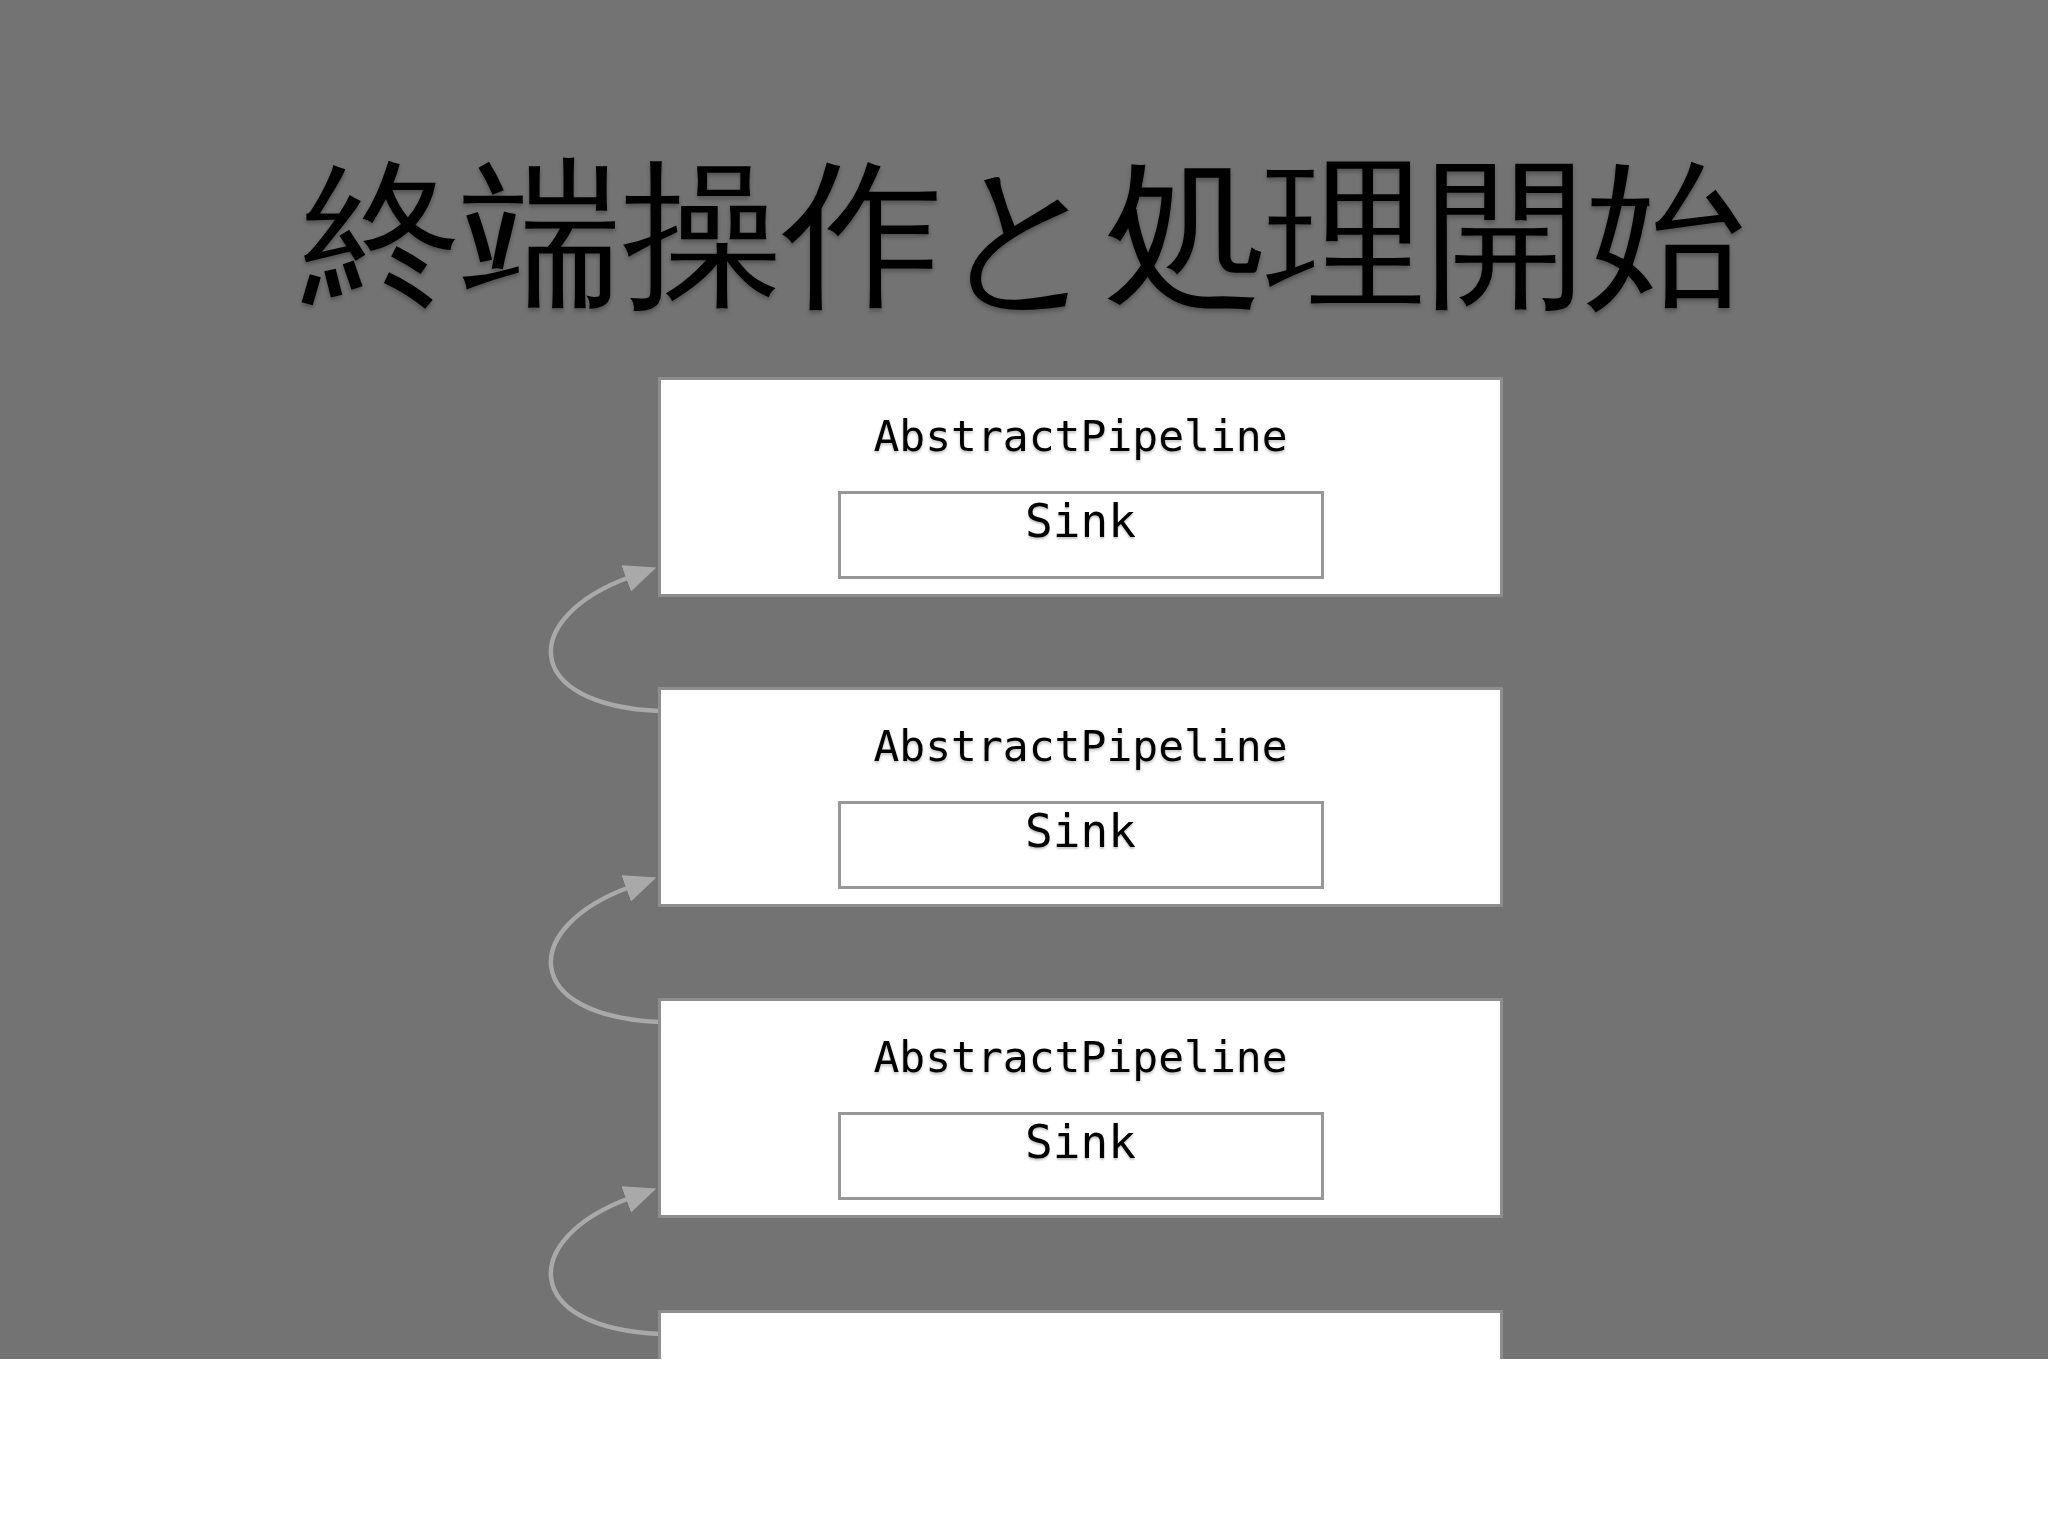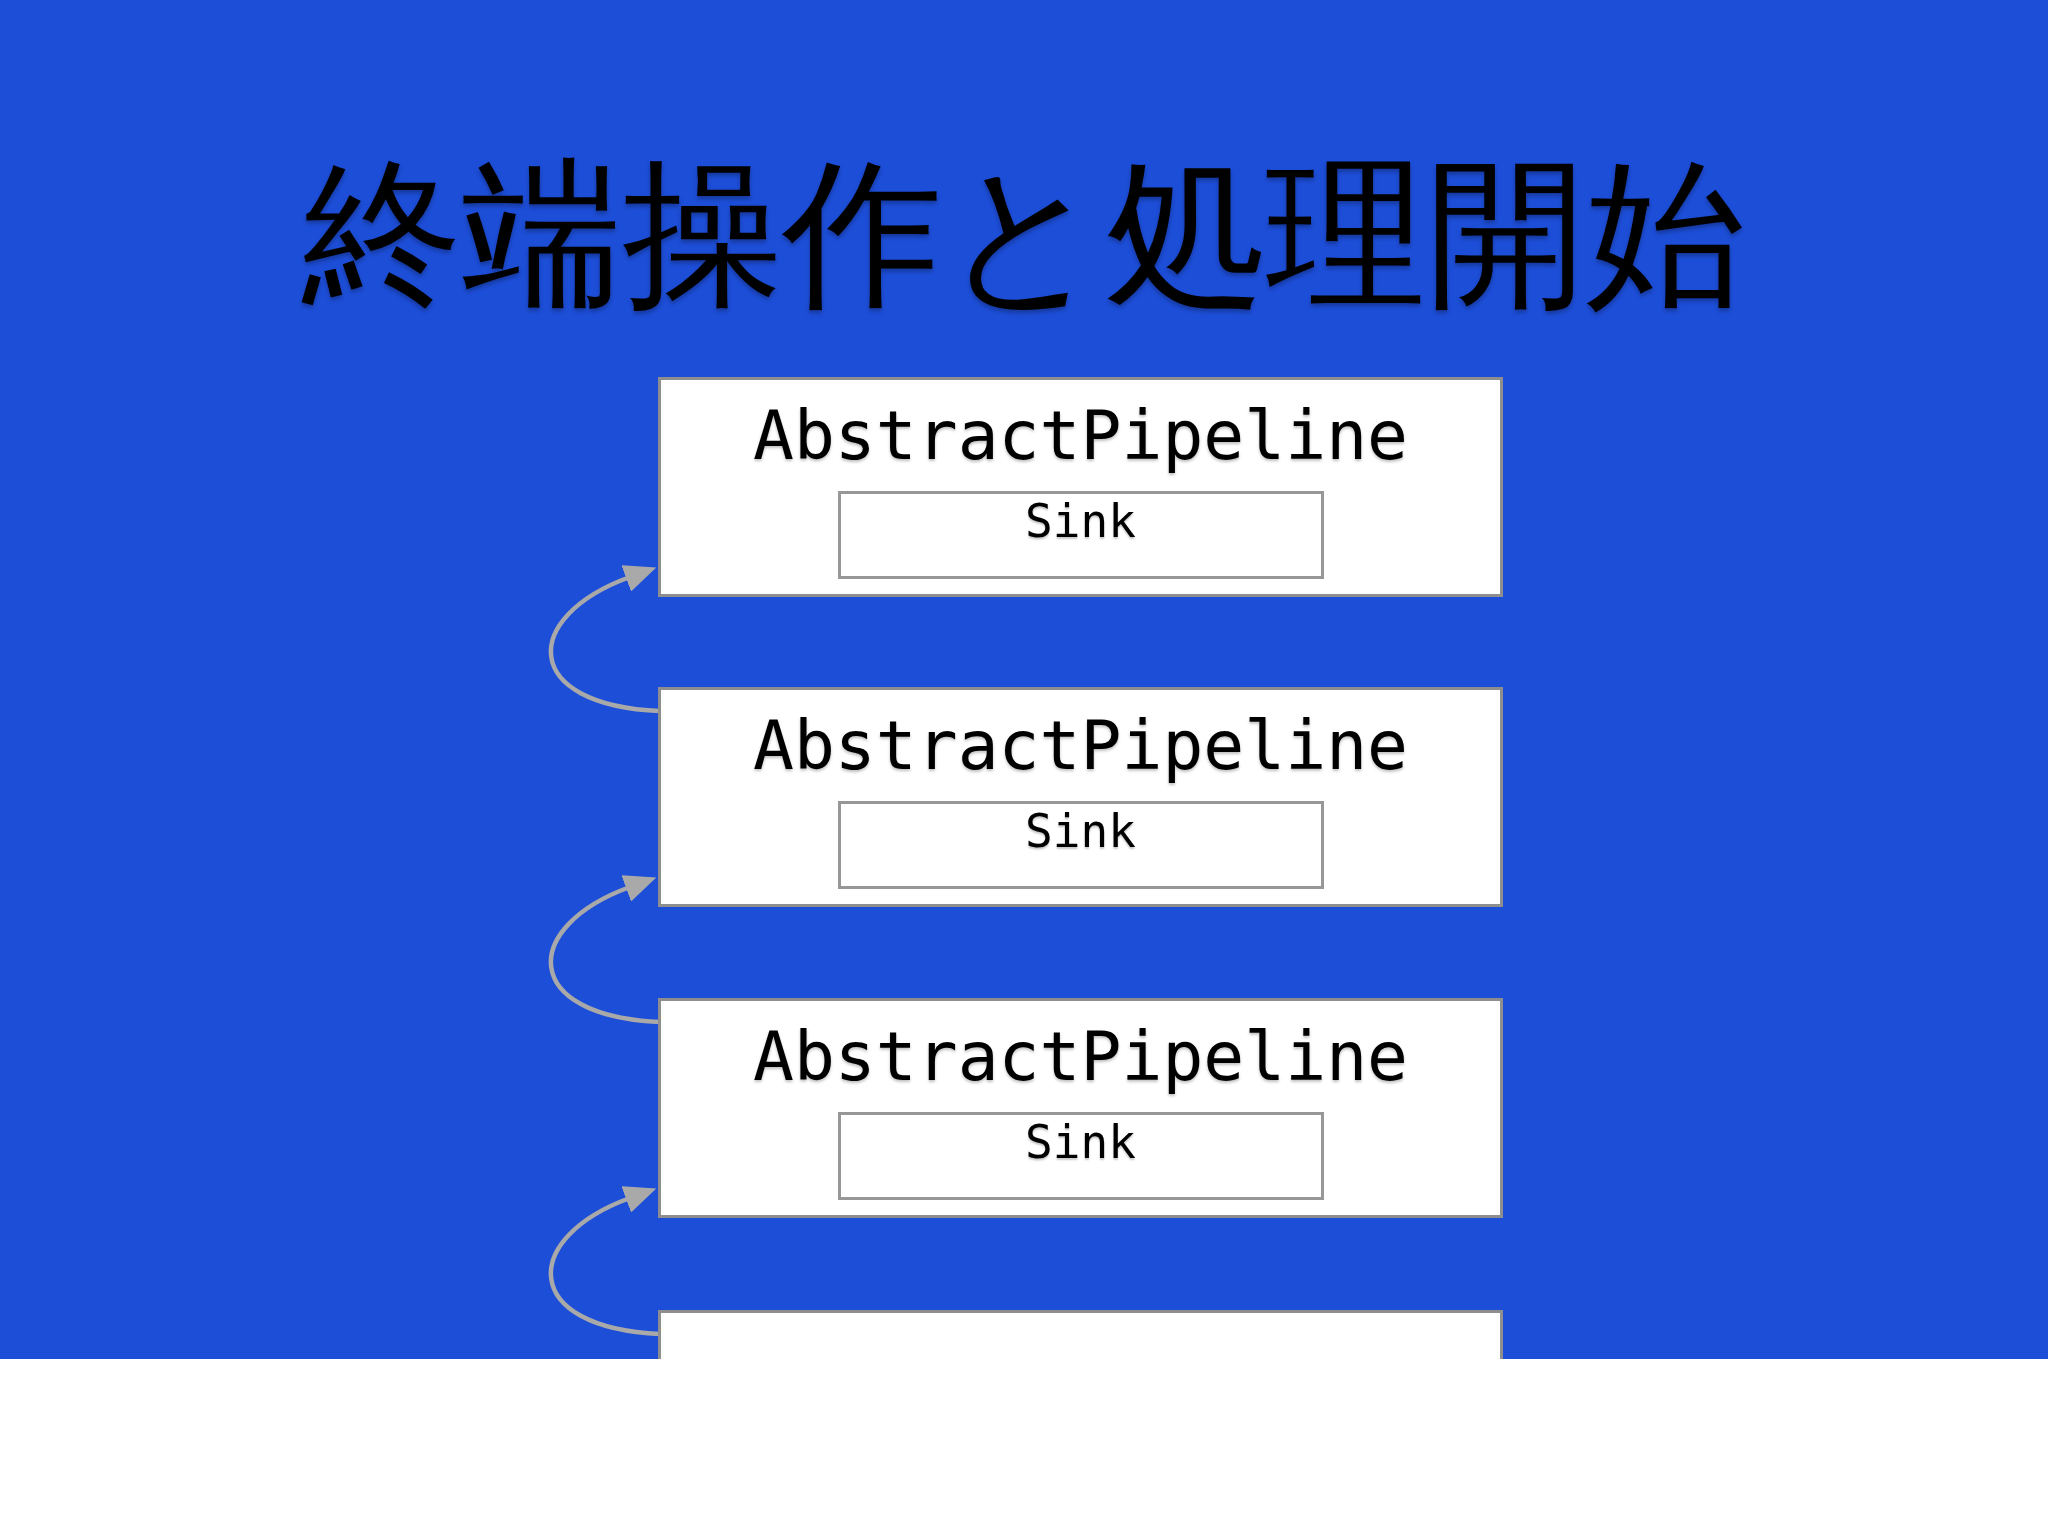--- a/index.html
+++ b/index.html
@@ -4,21 +4,21 @@
 <style>
   html, body {
     margin: 0;
     padding: 0;
     background: #ffffff;
   }
   #stage {
     position: relative;
     width: 2048px;
     height: 1359px;
-    background: #1d4ed8;
+    background: #737373;
     overflow: hidden;
     font-family: "Liberation Sans", sans-serif;
   }
   .slide-title {
     position: absolute;
     top: 150px;
     left: 0;
     width: 2048px;
     margin: 0;
     text-align: center;
@@ -49,21 +49,21 @@
     display: flex;
     flex-direction: column;
     align-items: stretch;
   }
   .box-title {
     flex: 1 1 auto;
     display: flex;
     align-items: center;
     justify-content: center;
     font-family: "DejaVu Sans Mono", monospace;
-    font-size: 68px;
+    font-size: 43px;
     color: #000000;
     text-shadow: 0 2px 3px rgba(0,0,0,0.25);
     white-space: nowrap;
   }
   .inner-box {
     box-sizing: border-box;
     width: 486px;
     height: 88px;
     margin: 0 auto 15px auto;
     border: 3px solid #979797;

